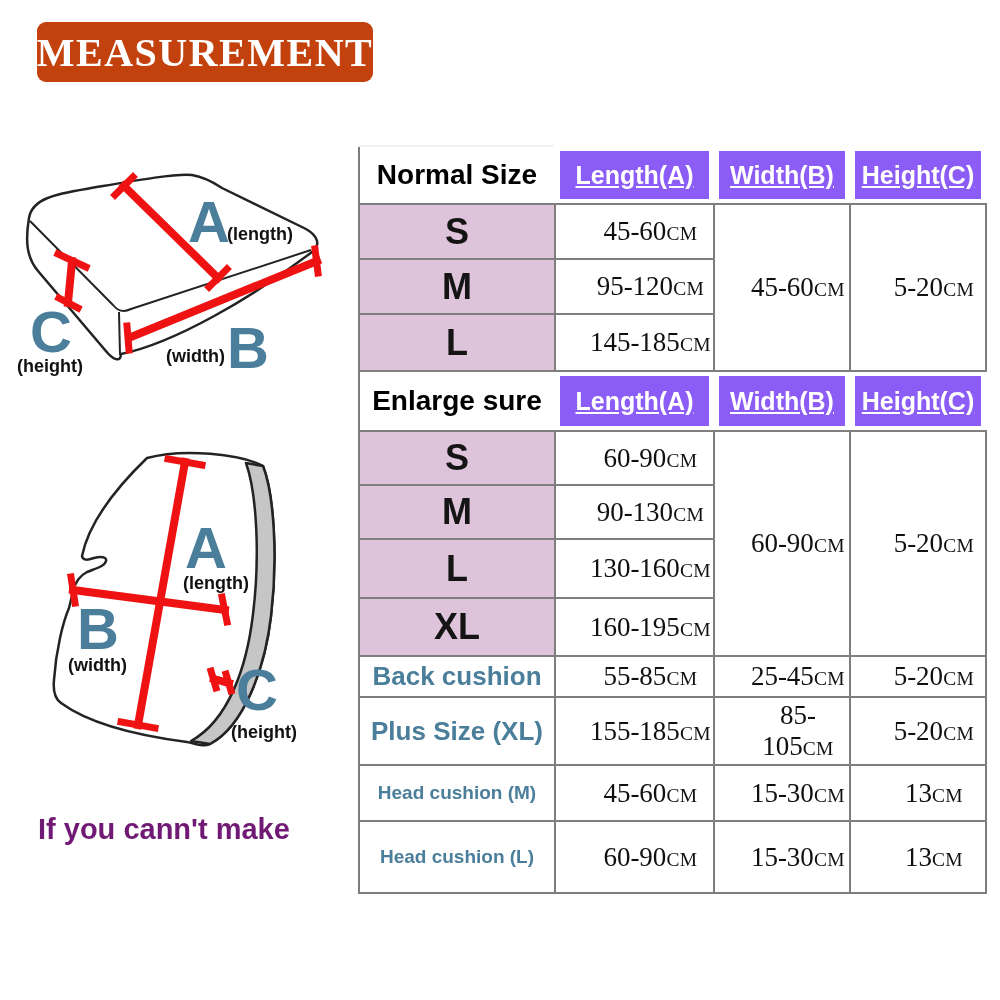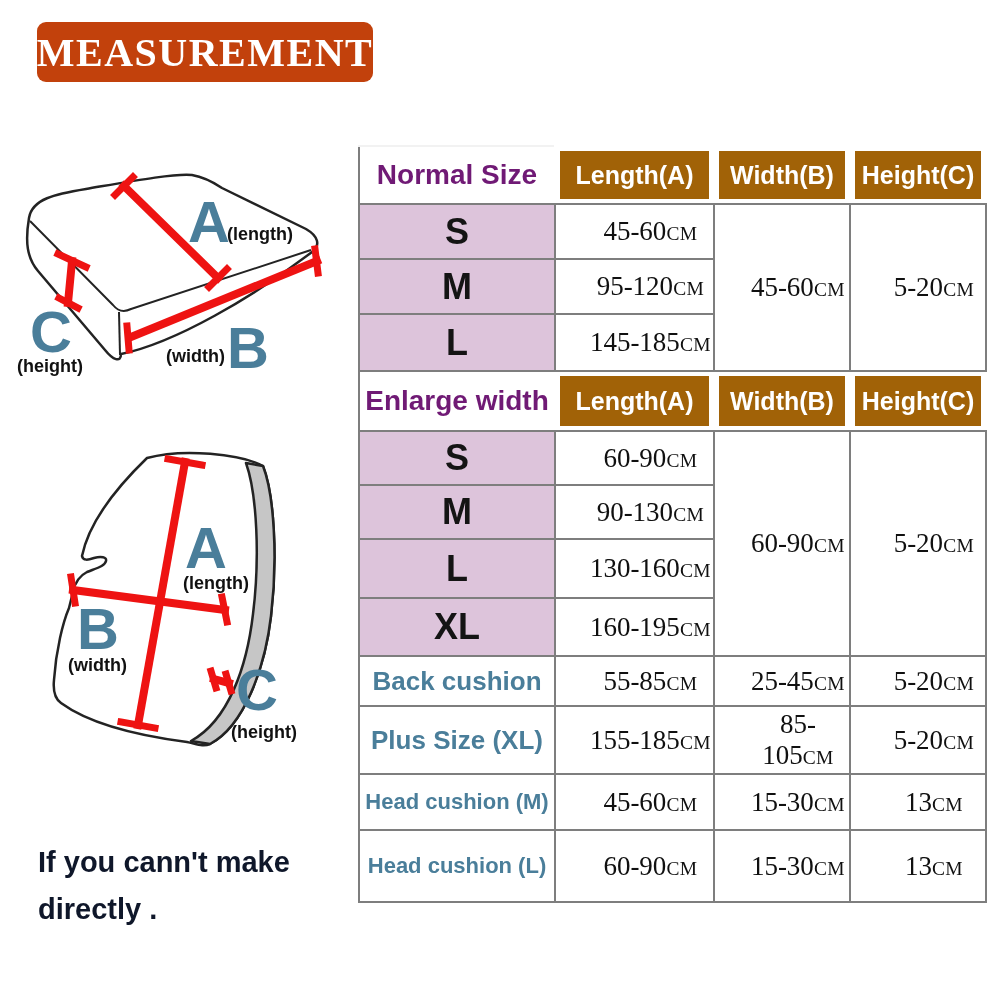--- a/index.html
+++ b/index.html
@@ -11,46 +11,46 @@
             background:#c2410c; border-radius:9px;
             display:flex; align-items:center; justify-content:center; }
   .banner span { font-family:"Liberation Serif", serif; font-weight:bold;
                  font-size:40px; color:#ffffff; letter-spacing:1.5px; }
 
   
   .size-table { position:absolute; left:358px; top:145px; width:627px;
                 border-collapse:collapse; table-layout:fixed; }
   .size-table td { border:2px solid #7e7e7e; text-align:center;
                    vertical-align:middle; padding:0; overflow:hidden; }
-  td.hdr-label { color:#701a75; font-weight:bold; font-size:28px;
+  td.hdr-label { color:#000000; font-weight:bold; font-size:28px;
                  border-right-color:#ffffff; border-top-color:#f2f2f2; }
-  td.dark { background:#a16207; background-clip:content-box; padding:4px;
+  td.dark { background:#8b5cf6; background-clip:content-box; padding:4px;
             border-top-color:#ffffff; border-left-color:#ffffff; border-right-color:#ffffff;
-            color:#ffffff; font-weight:bold; font-size:25px; }
+            color:#ffffff; font-weight:bold; font-size:25px;text-decoration:underline; }
   td.pink { background:#ddc4db; font-weight:bold; font-size:36px; color:#141414; }
   td.val { font-family:"Liberation Serif", serif; font-size:27px; color:#101010;padding-left:32px; }
   td.val .cm { font-size:0.72em; letter-spacing:0.5px; }
   td.rlabel { color:#4a7e9a; font-weight:bold; font-size:26px; }
-  td.rlabel.sm { font-size:22px;border-radius:21px; }
+  td.rlabel.sm { font-size:19px;border-radius:21px; }
 
   
   .diag { position:absolute; }
   #diag1 { left:15px; top:150px; }
   #diag2 { left:15px; top:430px; }
   .outline { fill:#ffffff; stroke:#232323; stroke-width:2.5; stroke-linejoin:round; }
   .crease  { fill:none; stroke:#232323; stroke-width:2; stroke-linejoin:round; }
   .band    { fill:#c6c6c6; stroke:#232323; stroke-width:2.5; stroke-linejoin:round; }
   .red     { fill:none; stroke:#ee1312; stroke-width:8; stroke-linecap:square; }
   .tick    { fill:none; stroke:#ee1312; stroke-width:7; stroke-linecap:square; }
   text.big { font-weight:bold; font-size:58px; fill:#4a7e9a; }
   text.cap { font-weight:bold; font-size:18px; fill:#111111; }
 
   
   .note { position:absolute; left:38px; top:806px; font-weight:bold;
-          font-size:29px; color:#0f172a; line-height:47px;margin-top:33px; }
+          font-size:29px; color:#701a75; line-height:47px; }
 </style>
 </head>
 <body>
 
 <div class="page">
 
   <div class="banner">
     <span>MEASUREMENT</span>
   </div>
 
@@ -120,21 +120,21 @@
     </tr>
     <tr style="height:55px">
       <td class="pink">M</td>
       <td class="val">95-120<span class="cm">CM</span></td>
     </tr>
     <tr style="height:57px">
       <td class="pink">L</td>
       <td class="val">145-185<span class="cm">CM</span></td>
     </tr>
     <tr style="height:60px">
-      <td class="hdr-label">Enlarge width</td>
+      <td class="hdr-label">Enlarge sure</td>
       <td class="dark">Length(A)</td>
       <td class="dark">Width(B)</td>
       <td class="dark">Height(C)</td>
     </tr>
     <tr style="height:54px">
       <td class="pink">S</td>
       <td class="val">60-90<span class="cm">CM</span></td>
       <td class="val" rowspan="4">60-90<span class="cm">CM</span></td>
       <td class="val" rowspan="4">5-20<span class="cm">CM</span></td>
     </tr>
@@ -143,21 +143,21 @@
       <td class="val">90-130<span class="cm">CM</span></td>
     </tr>
     <tr style="height:59px">
       <td class="pink">L</td>
       <td class="val">130-160<span class="cm">CM</span></td>
     </tr>
     <tr style="height:58px">
       <td class="pink">XL</td>
       <td class="val">160-195<span class="cm">CM</span></td>
     </tr>
-    <tr style="height:50px">
+    <tr style="height:41px">
       <td class="rlabel">Back cushion</td>
       <td class="val">55-85<span class="cm">CM</span></td>
       <td class="val">25-45<span class="cm">CM</span></td>
       <td class="val">5-20<span class="cm">CM</span></td>
     </tr>
     <tr style="height:68px">
       <td class="rlabel">Plus Size (XL)</td>
       <td class="val">155-185<span class="cm">CM</span></td>
       <td class="val">85-105<span class="cm">CM</span></td>
       <td class="val">5-20<span class="cm">CM</span></td>
@@ -172,16 +172,15 @@
       <td class="rlabel sm">Head cushion (L)</td>
       <td class="val">60-90<span class="cm">CM</span></td>
       <td class="val">15-30<span class="cm">CM</span></td>
       <td class="val">13<span class="cm">CM</span></td>
     </tr>
   </tbody>
     </table>
 
   <div class="note">
     <div>If you cann't make</div>
-    <div>directly .</div>
   </div>
 
 </div>
 
 </body></html>

